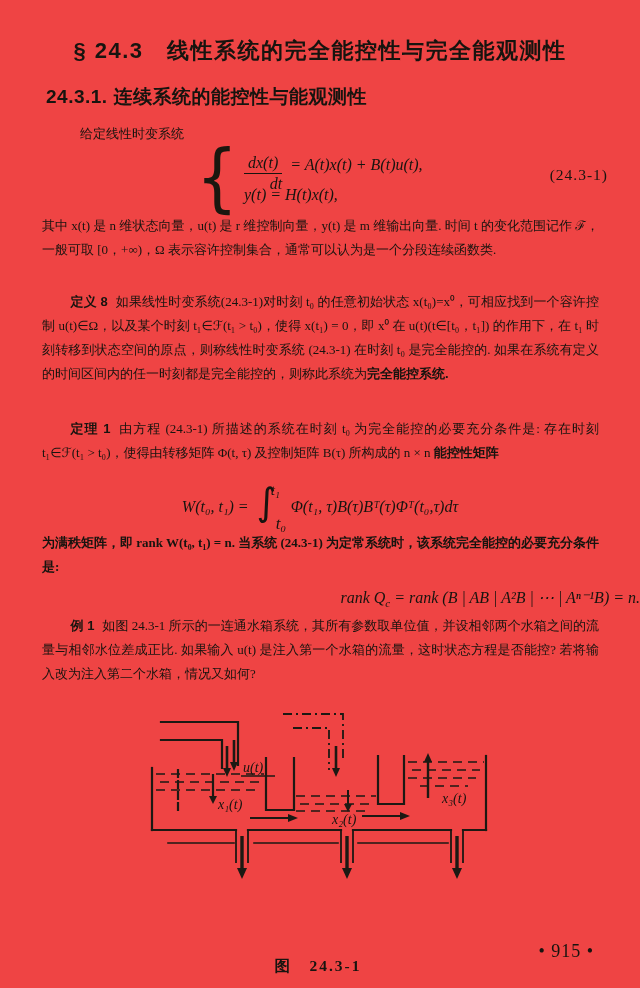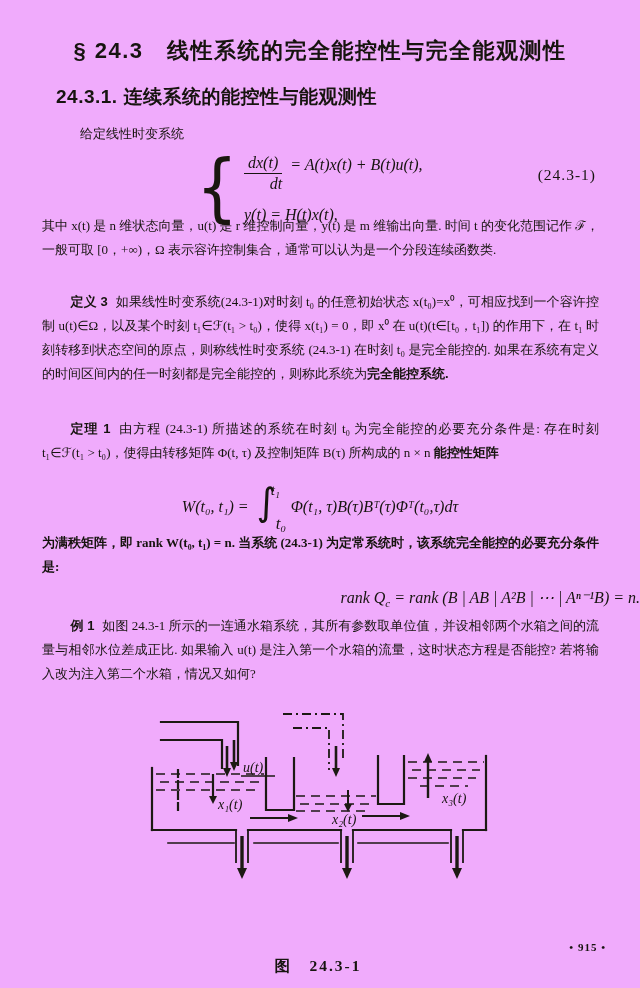--- a/index.html
+++ b/index.html
@@ -1,28 +1,28 @@
 <!DOCTYPE html>
 <html><head>
 <meta charset="utf-8">
 <style>
   html,body{margin:0;padding:0;background:#e8e6e0;}
   .page{
     position:relative; width:640px; height:988px; margin:0 auto;
-    background:#f0abfc; color:#17140f; overflow:hidden;
+    background:#ef4444; color:#17140f; overflow:hidden;
     font-family:"Liberation Serif", serif;
   }
   .abs{position:absolute;}
   .title{
     top:36px; left:0; width:640px; text-align:center;
     font-family:"Liberation Sans", sans-serif; font-weight:bold;
     font-size:22px; letter-spacing:1.5px;
   }
   .h2{
-    top:84px; left:56px;
+    top:84px; left:46px;
     font-family:"Liberation Sans", sans-serif; font-weight:bold;
     font-size:19px; letter-spacing:0.5px;
   }
   .body-text{
     left:42px; width:557px; font-size:13px; line-height:24px;
     text-align:justify; text-justify:inter-character; color:#17140f;
   }
   .indent{ text-indent:2.2em; }
   .lead{
     font-family:"Liberation Sans", sans-serif; font-weight:bold;
@@ -36,38 +36,38 @@
   .brace{
     font-size:66px; font-weight:400; line-height:66px;
     font-family:"DejaVu Sans", sans-serif; transform:scaleY(1.12);
     margin-right:6px; color:#1a170f;
   }
   .eq-rows{ font-size:16px; }
   .eq-row1{ display:flex; align-items:center; height:42px; }
   .frac{ display:inline-block; text-align:center; vertical-align:middle; margin-right:8px;margin-top:16px;}
   .frac .num{ display:block; padding:0 4px 1px 4px; border-bottom:1.6px solid #17140f; }
   .frac .den{ display:block; padding-top:1px;text-align:right; }
-  .eq-row2{ margin-top:20px; height:26px; }
-  .eq-label{ top:166px; right:44px; font-size:15.5px; letter-spacing:1px; }
+  .eq-row2{ margin-top:0; height:26px; }
+  .eq-label{ top:166px; right:32px; font-size:15.5px; letter-spacing:1px; }
 
   
   .eq-gramian{ top:486px; left:0; width:640px; text-align:center; font-size:16px; }
   .int-wrap{ position:relative; display:inline-block; width:30px; height:44px; vertical-align:middle; margin:0 2px; }
   .int-sign{ position:absolute; left:2px; top:-6px; font-size:38px; font-style:normal; font-family:"DejaVu Sans", sans-serif;}
   .int-up{ position:absolute; left:16px; top:-4px; font-size:15px; }
   .int-lo{ position:absolute; left:21px; bottom:-4px; font-size:17px; }
 
   .eq-rank{ top:588px; left:0; width:640px; text-align:right; font-size:16px; }
   .eq-rank sub{ font-size:11px; }
 
   .fig-caption{
     top:908px; left:0; width:636px; text-align:center;
     font-size:15.5px; letter-spacing:2px; font-weight:bold;margin-top:48px;
   }
-  .page-num{ top:941px; right:34px; font-size:11px; font-weight:bold; letter-spacing:1px; }
+  .page-num{ top:941px; right:46px; font-size:18px; font-weight:normal; letter-spacing:1px; }
 
   .fig-svg{ top:710px; left:138px; }
   .fig-svg text{ font-family:"Liberation Serif", serif; font-style:italic; font-size:14px; fill:#17140f; }
 </style>
 </head>
 <body>
 
 <div class="page">
 
   <div class="abs title">§ 24.3　线性系统的完全能控性与完全能观测性</div>
@@ -87,21 +87,21 @@
         <span>= A(t)x(t) + B(t)u(t),</span>
       </div>
       <div class="eq-row2">y(t) = H(t)x(t),</div>
     </div>
   </div>
   <div class="abs eq-label">(24.3-1)</div>
 
   <div class="abs body-text" style="top:214px;">其中 x(t) 是 n 维状态向量，u(t) 是 r 维控制向量，y(t) 是 m 维输出向量. 时间 t 的变化范围记作 ℱ，一般可取 [0，+∞)，Ω 表示容许控制集合，通常可以认为是一个分段连续函数类.</div>
 
   <div class="abs body-text indent" style="top:290px;">
-    <span class="lead">定义 3</span><span>如果线性时变系统(24.3-1)对时刻 t₀ 的任意初始状态 x(t₀)=x⁰，可相应找到一个容许控制 u(t)∈Ω，以及某个时刻 t₁∈ℱ(t₁ &gt; t₀)，使得 x(t₁) = 0，即 x⁰ 在 u(t)(t∈[t₀，t₁]) 的作用下，在 t₁ 时刻转移到状态空间的原点，则称线性时变系统 (24.3-1) 在时刻 t₀ 是完全能控的. 如果在系统有定义的时间区间内的任一时刻都是完全能控的，则称此系统为</span><span class="bold-cn">完全能控系统.</span>
+    <span class="lead">定义 8</span><span>如果线性时变系统(24.3-1)对时刻 t₀ 的任意初始状态 x(t₀)=x⁰，可相应找到一个容许控制 u(t)∈Ω，以及某个时刻 t₁∈ℱ(t₁ &gt; t₀)，使得 x(t₁) = 0，即 x⁰ 在 u(t)(t∈[t₀，t₁]) 的作用下，在 t₁ 时刻转移到状态空间的原点，则称线性时变系统 (24.3-1) 在时刻 t₀ 是完全能控的. 如果在系统有定义的时间区间内的任一时刻都是完全能控的，则称此系统为</span><span class="bold-cn">完全能控系统.</span>
   </div>
 
   <div class="abs body-text indent" style="top:417px;">
     <span class="lead">定理 1</span><span>由方程 (24.3-1) 所描述的系统在时刻 t₀ 为完全能控的必要充分条件是: 存在时刻 t₁∈ℱ(t₁ &gt; t₀)，使得由转移矩阵 Φ(t, τ) 及控制矩阵 B(τ) 所构成的 n × n </span><span class="bold-cn">能控性矩阵</span>
   </div>
 
   <div class="abs eq-gramian math">
     <span>W(t₀, t₁) =</span>
     <span class="int-wrap">
       <span class="int-sign">∫</span>

